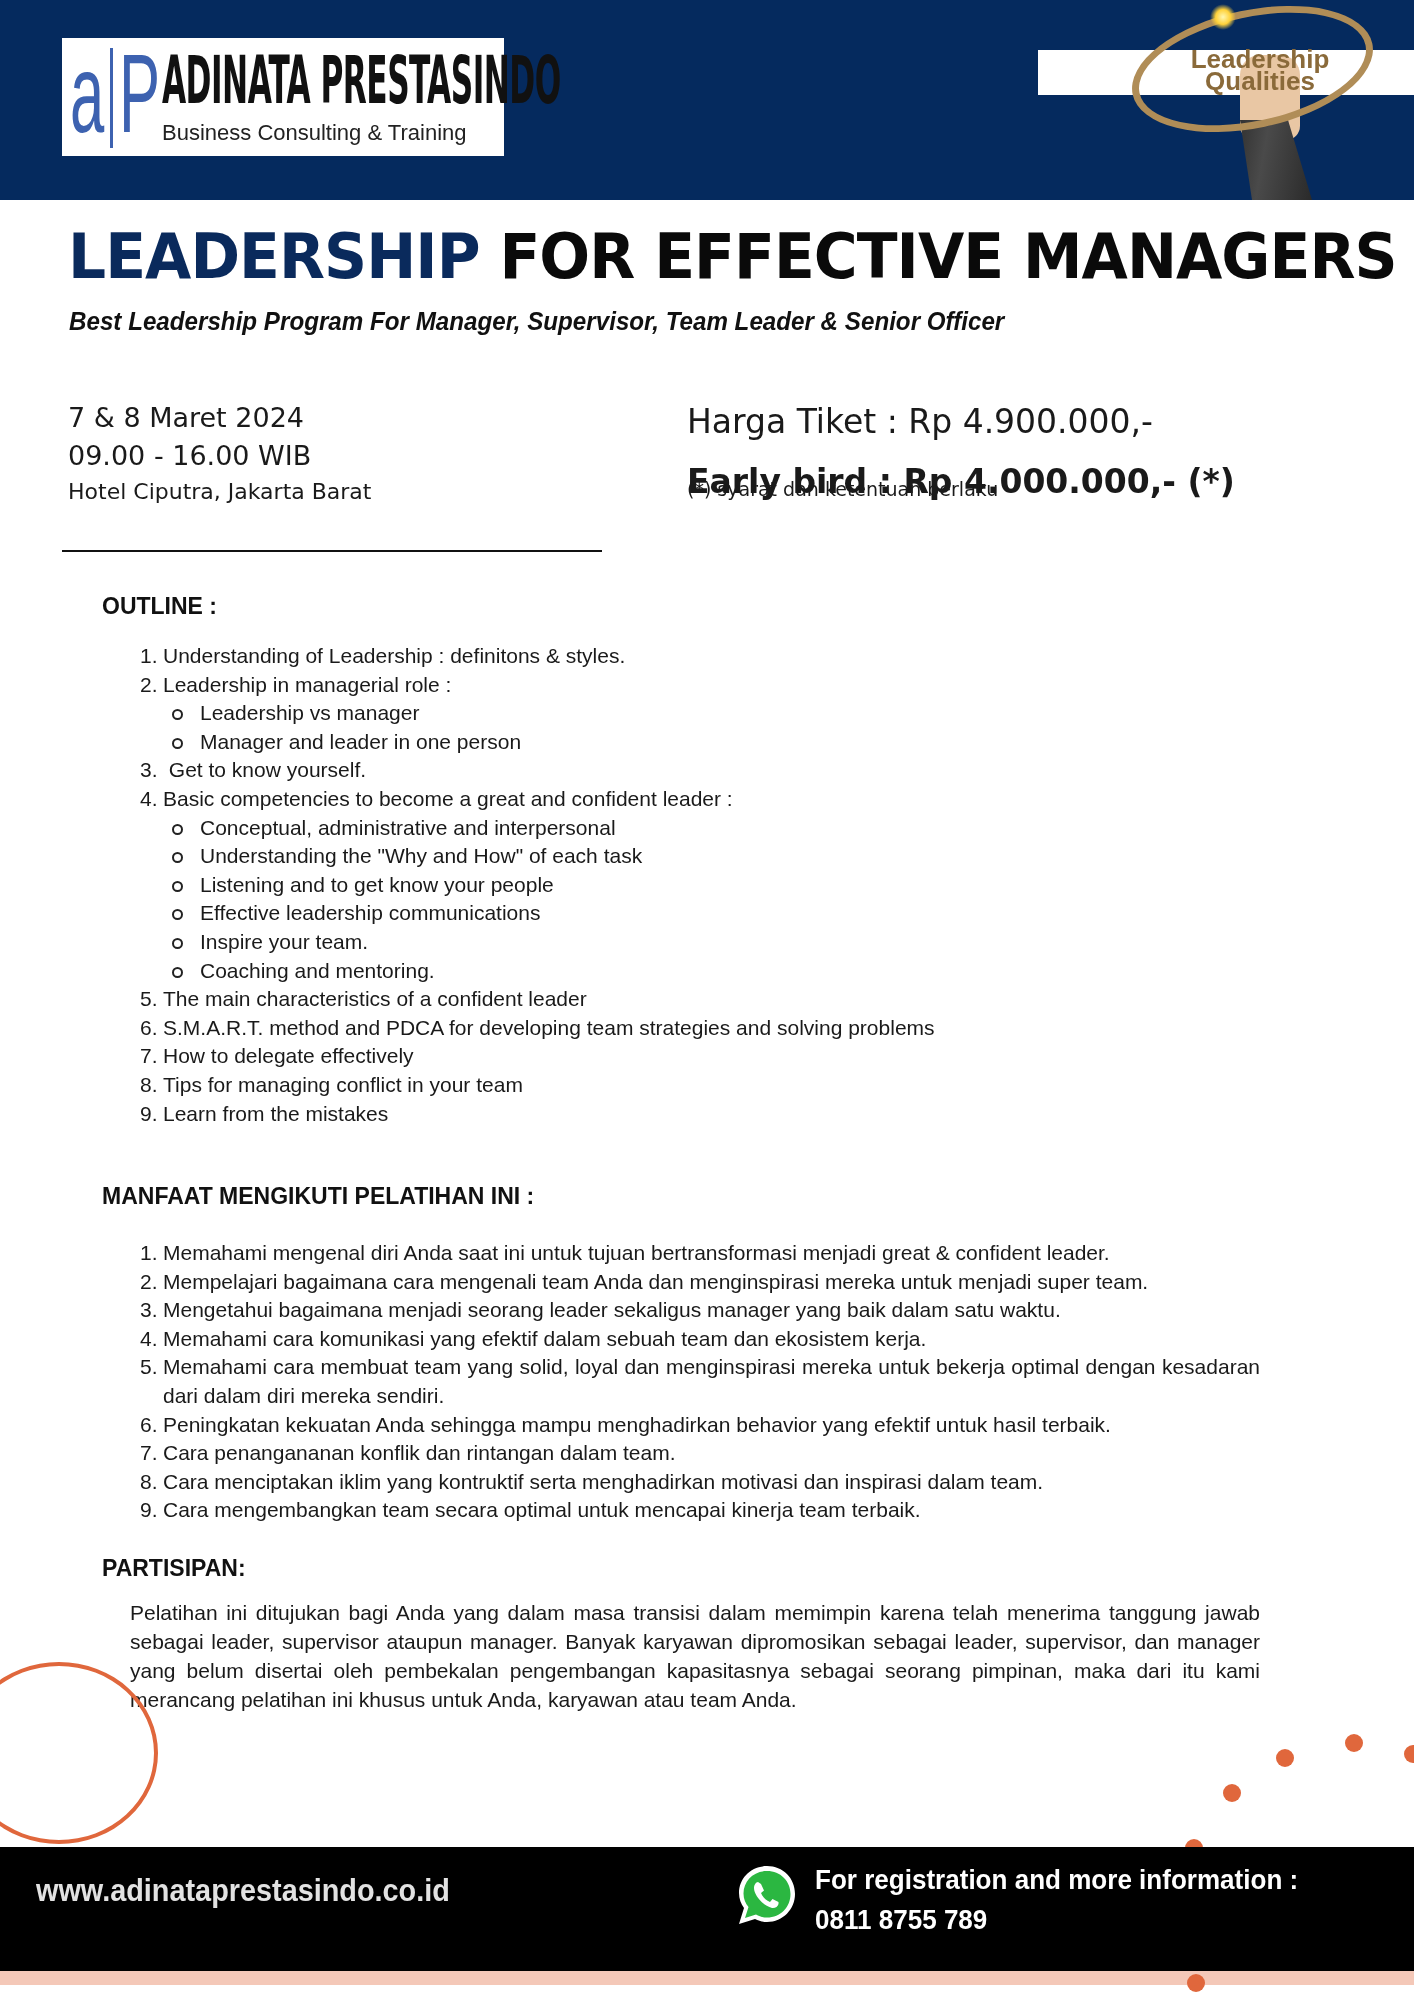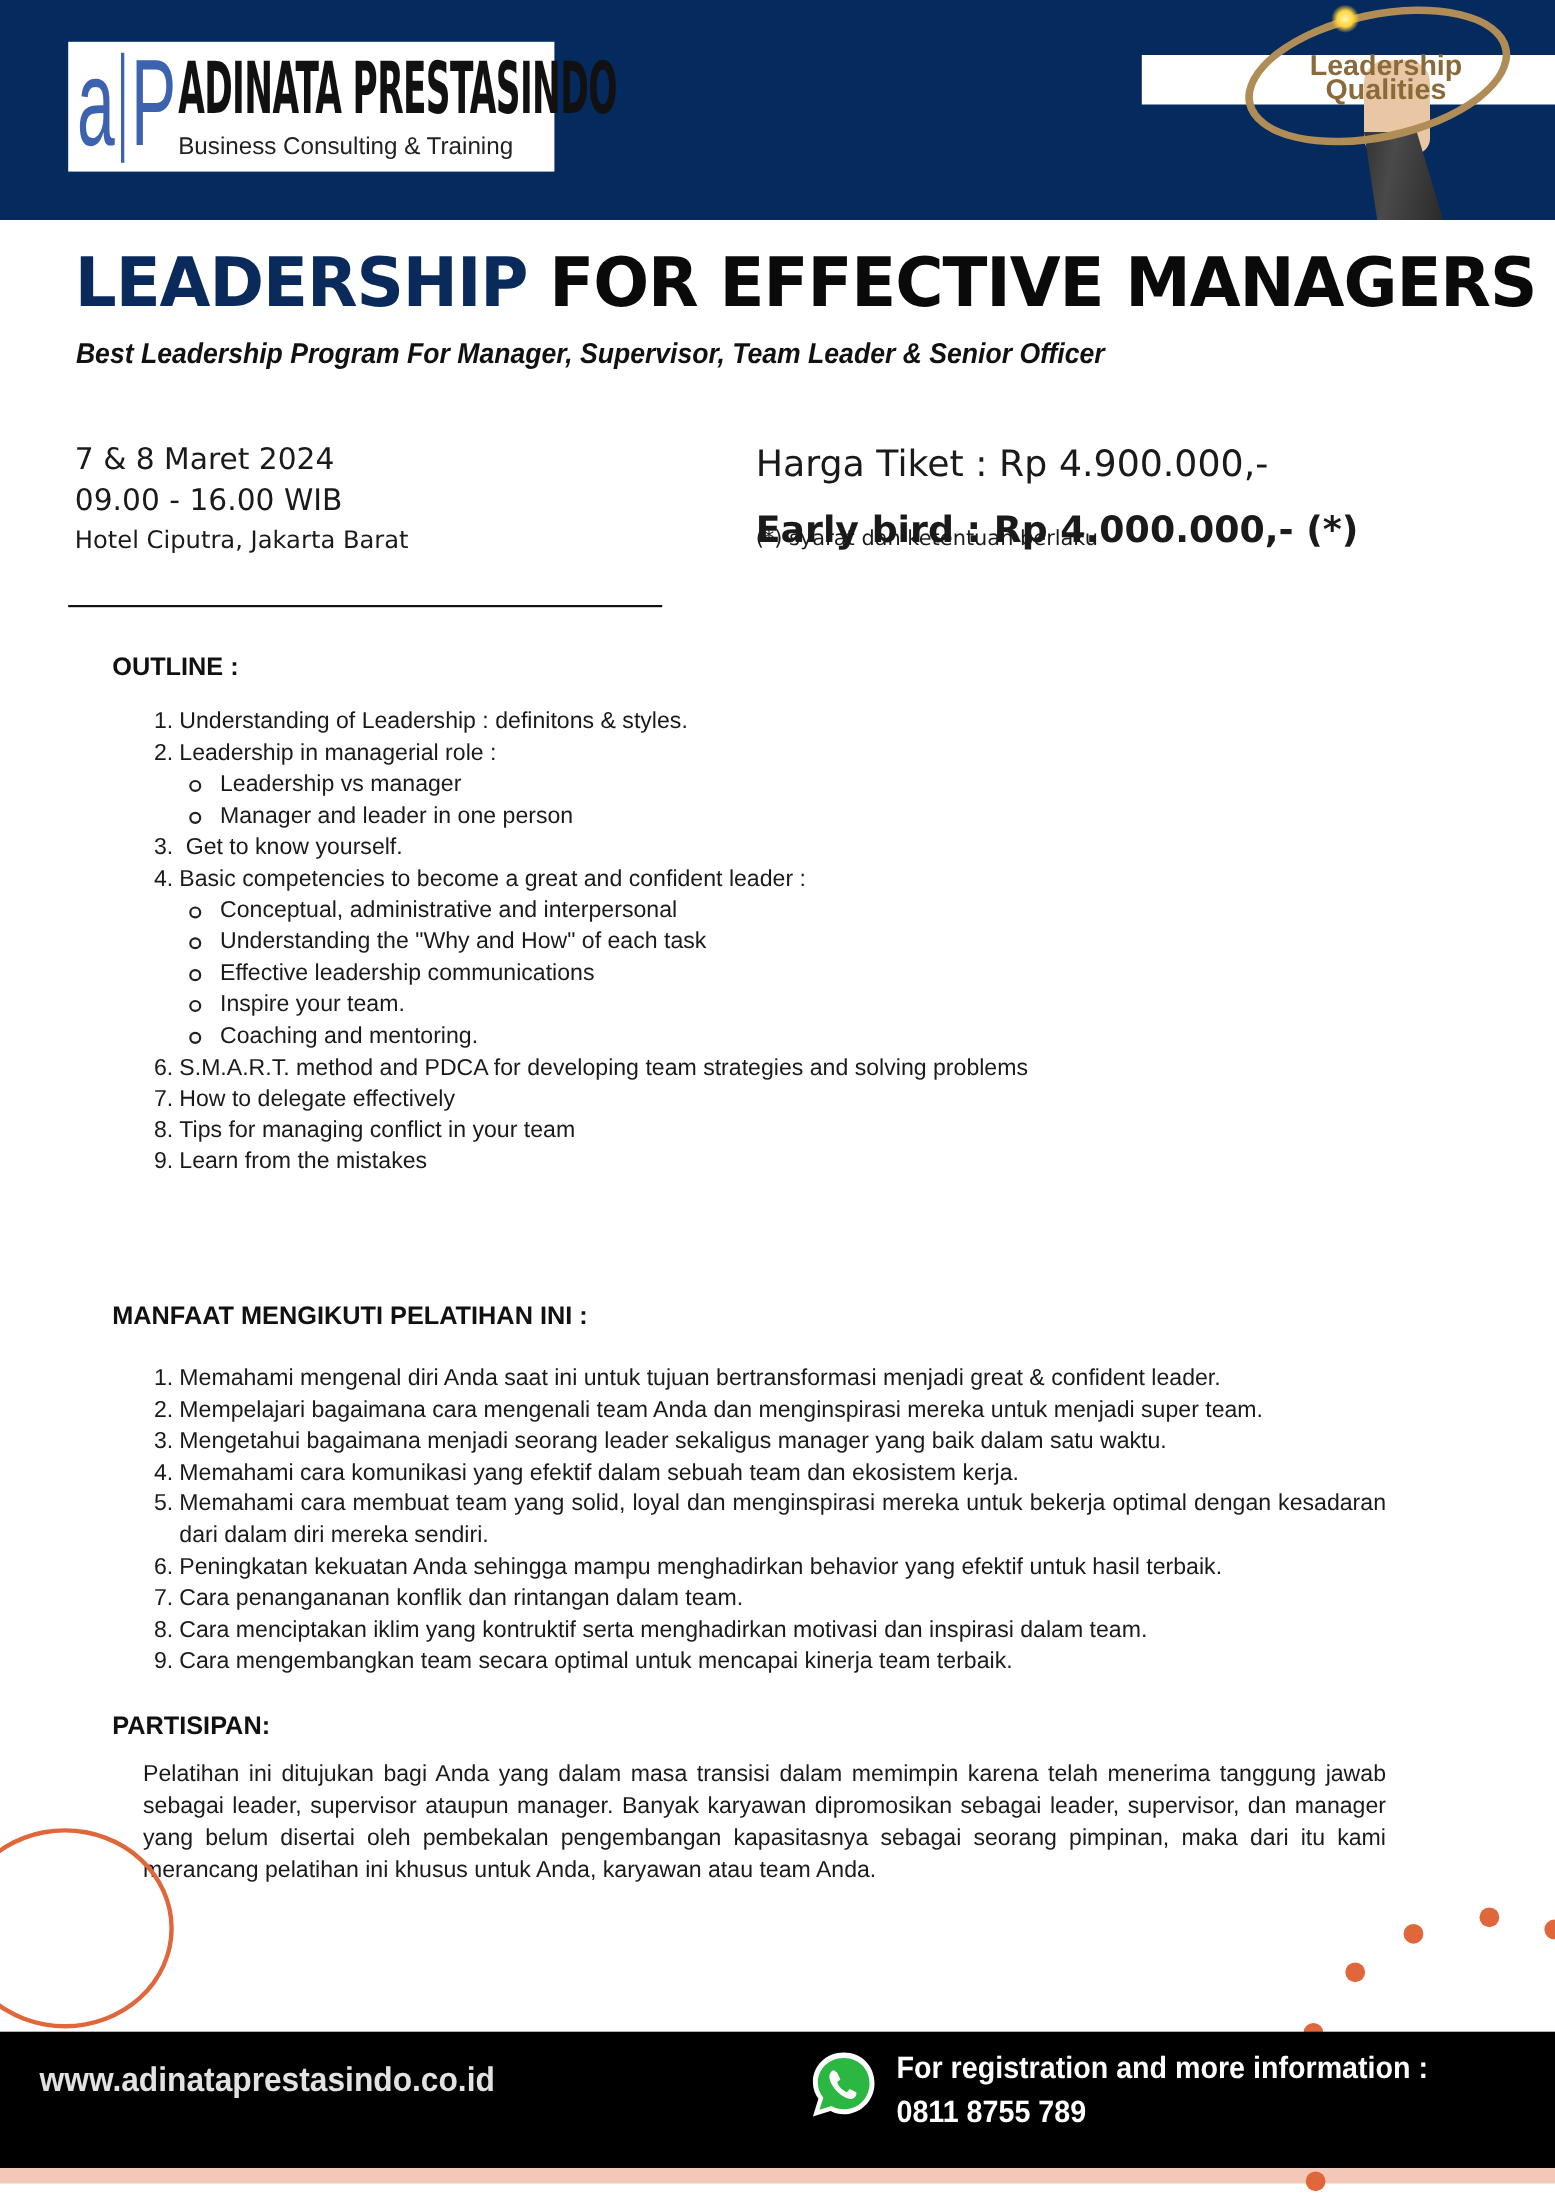--- a/index.html
+++ b/index.html
@@ -106,23 +106,25 @@
 <div class="section-head" style="top:593px">OUTLINE :</div>
 <ul class="list" id="outline-list" style="top:642px">
     <li><span class="num">1.</span><span class="txt">Understanding of Leadership : definitons &amp; styles.</span></li>
     <li><span class="num">2.</span><span class="txt">Leadership in managerial role :</span></li>
     <li class="sub"><span class="txt">Leadership vs manager</span></li>
     <li class="sub"><span class="txt">Manager and leader in one person</span></li>
     <li><span class="num">3.</span><span class="txt"> Get to know yourself.</span></li>
     <li><span class="num">4.</span><span class="txt">Basic competencies to become a great and confident leader :</span></li>
     <li class="sub"><span class="txt">Conceptual, administrative and interpersonal</span></li>
     <li class="sub"><span class="txt">Understanding the "Why and How" of each task</span></li>
+    <li class="sub"><span class="txt">Listening and to get know your people</span></li>
     <li class="sub"><span class="txt">Effective leadership communications</span></li>
     <li class="sub"><span class="txt">Inspire your team.</span></li>
     <li class="sub"><span class="txt">Coaching and mentoring.</span></li>
+    <li><span class="num">5.</span><span class="txt">The main characteristics of a confident leader</span></li>
     <li><span class="num">6.</span><span class="txt">S.M.A.R.T. method  and PDCA for developing team strategies and solving problems</span></li>
     <li><span class="num">7.</span><span class="txt">How to delegate effectively</span></li>
     <li><span class="num">8.</span><span class="txt">Tips for managing conflict in your team</span></li>
     <li><span class="num">9.</span><span class="txt">Learn from the mistakes</span></li>
   </ul>
 
 <div class="section-head" style="top:1183px">MANFAAT MENGIKUTI PELATIHAN INI  :</div>
 <ul class="list benefits" id="benefits-list" style="top:1239px">
     <li>
       <span class="num">1.</span>

